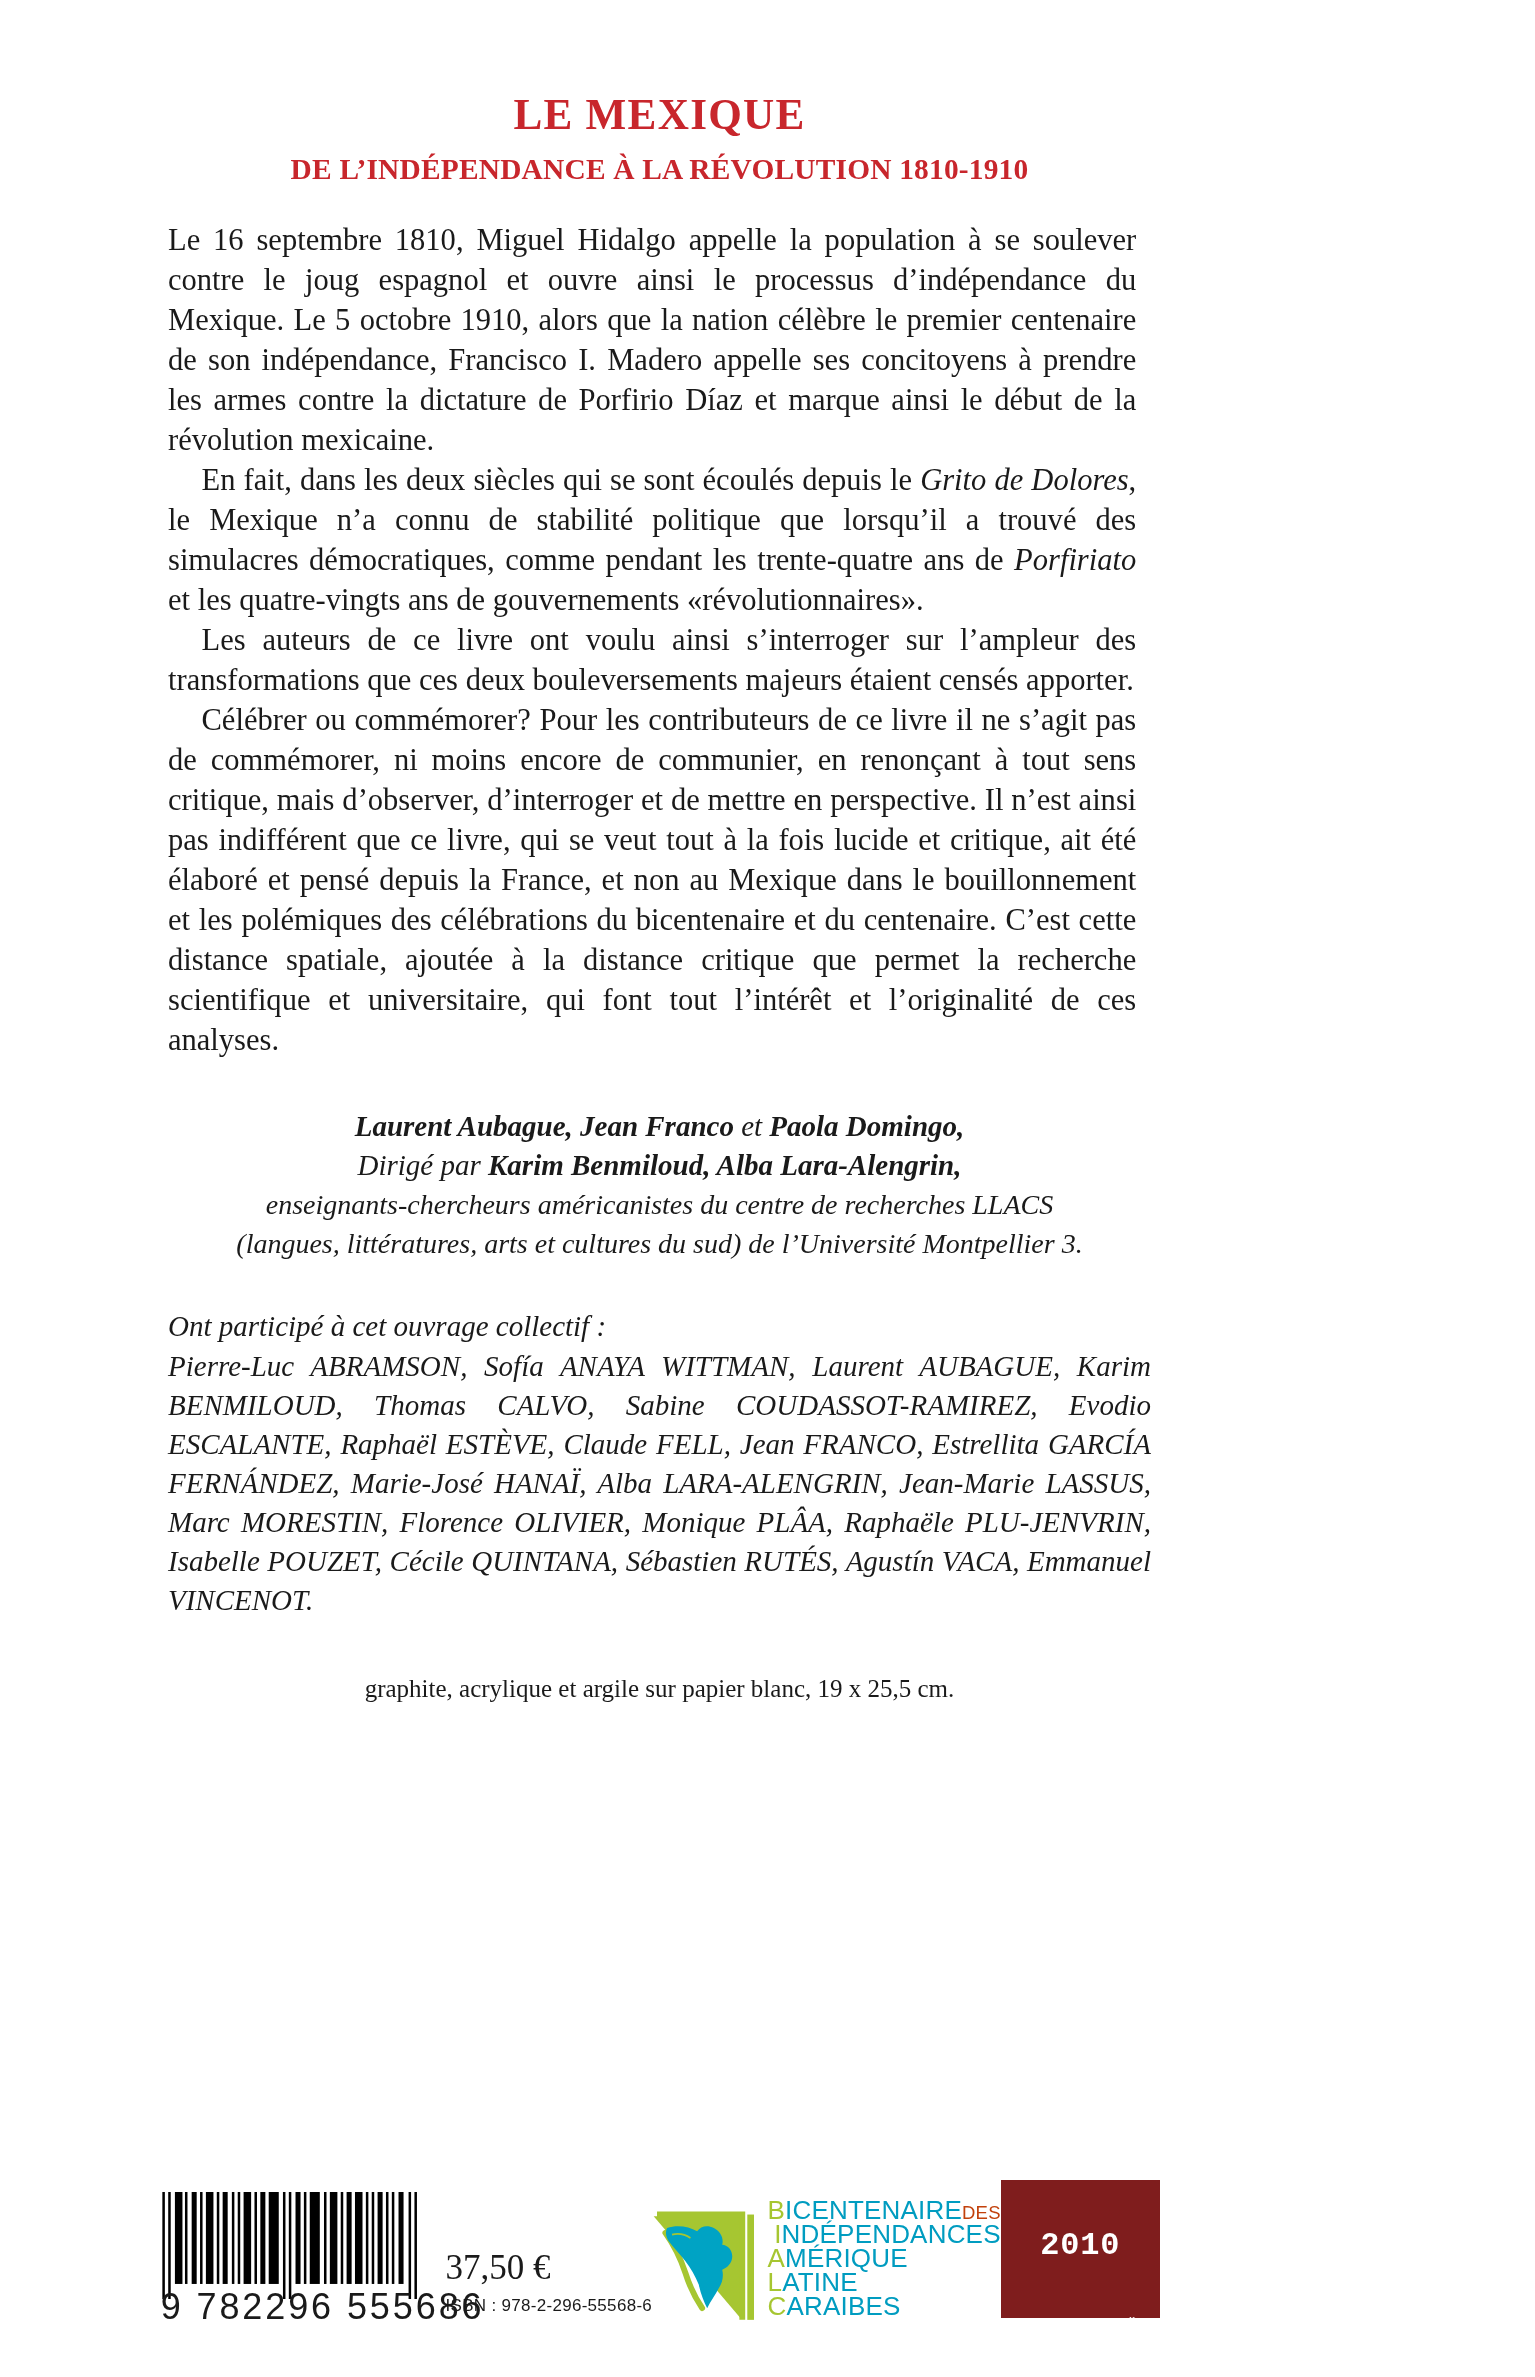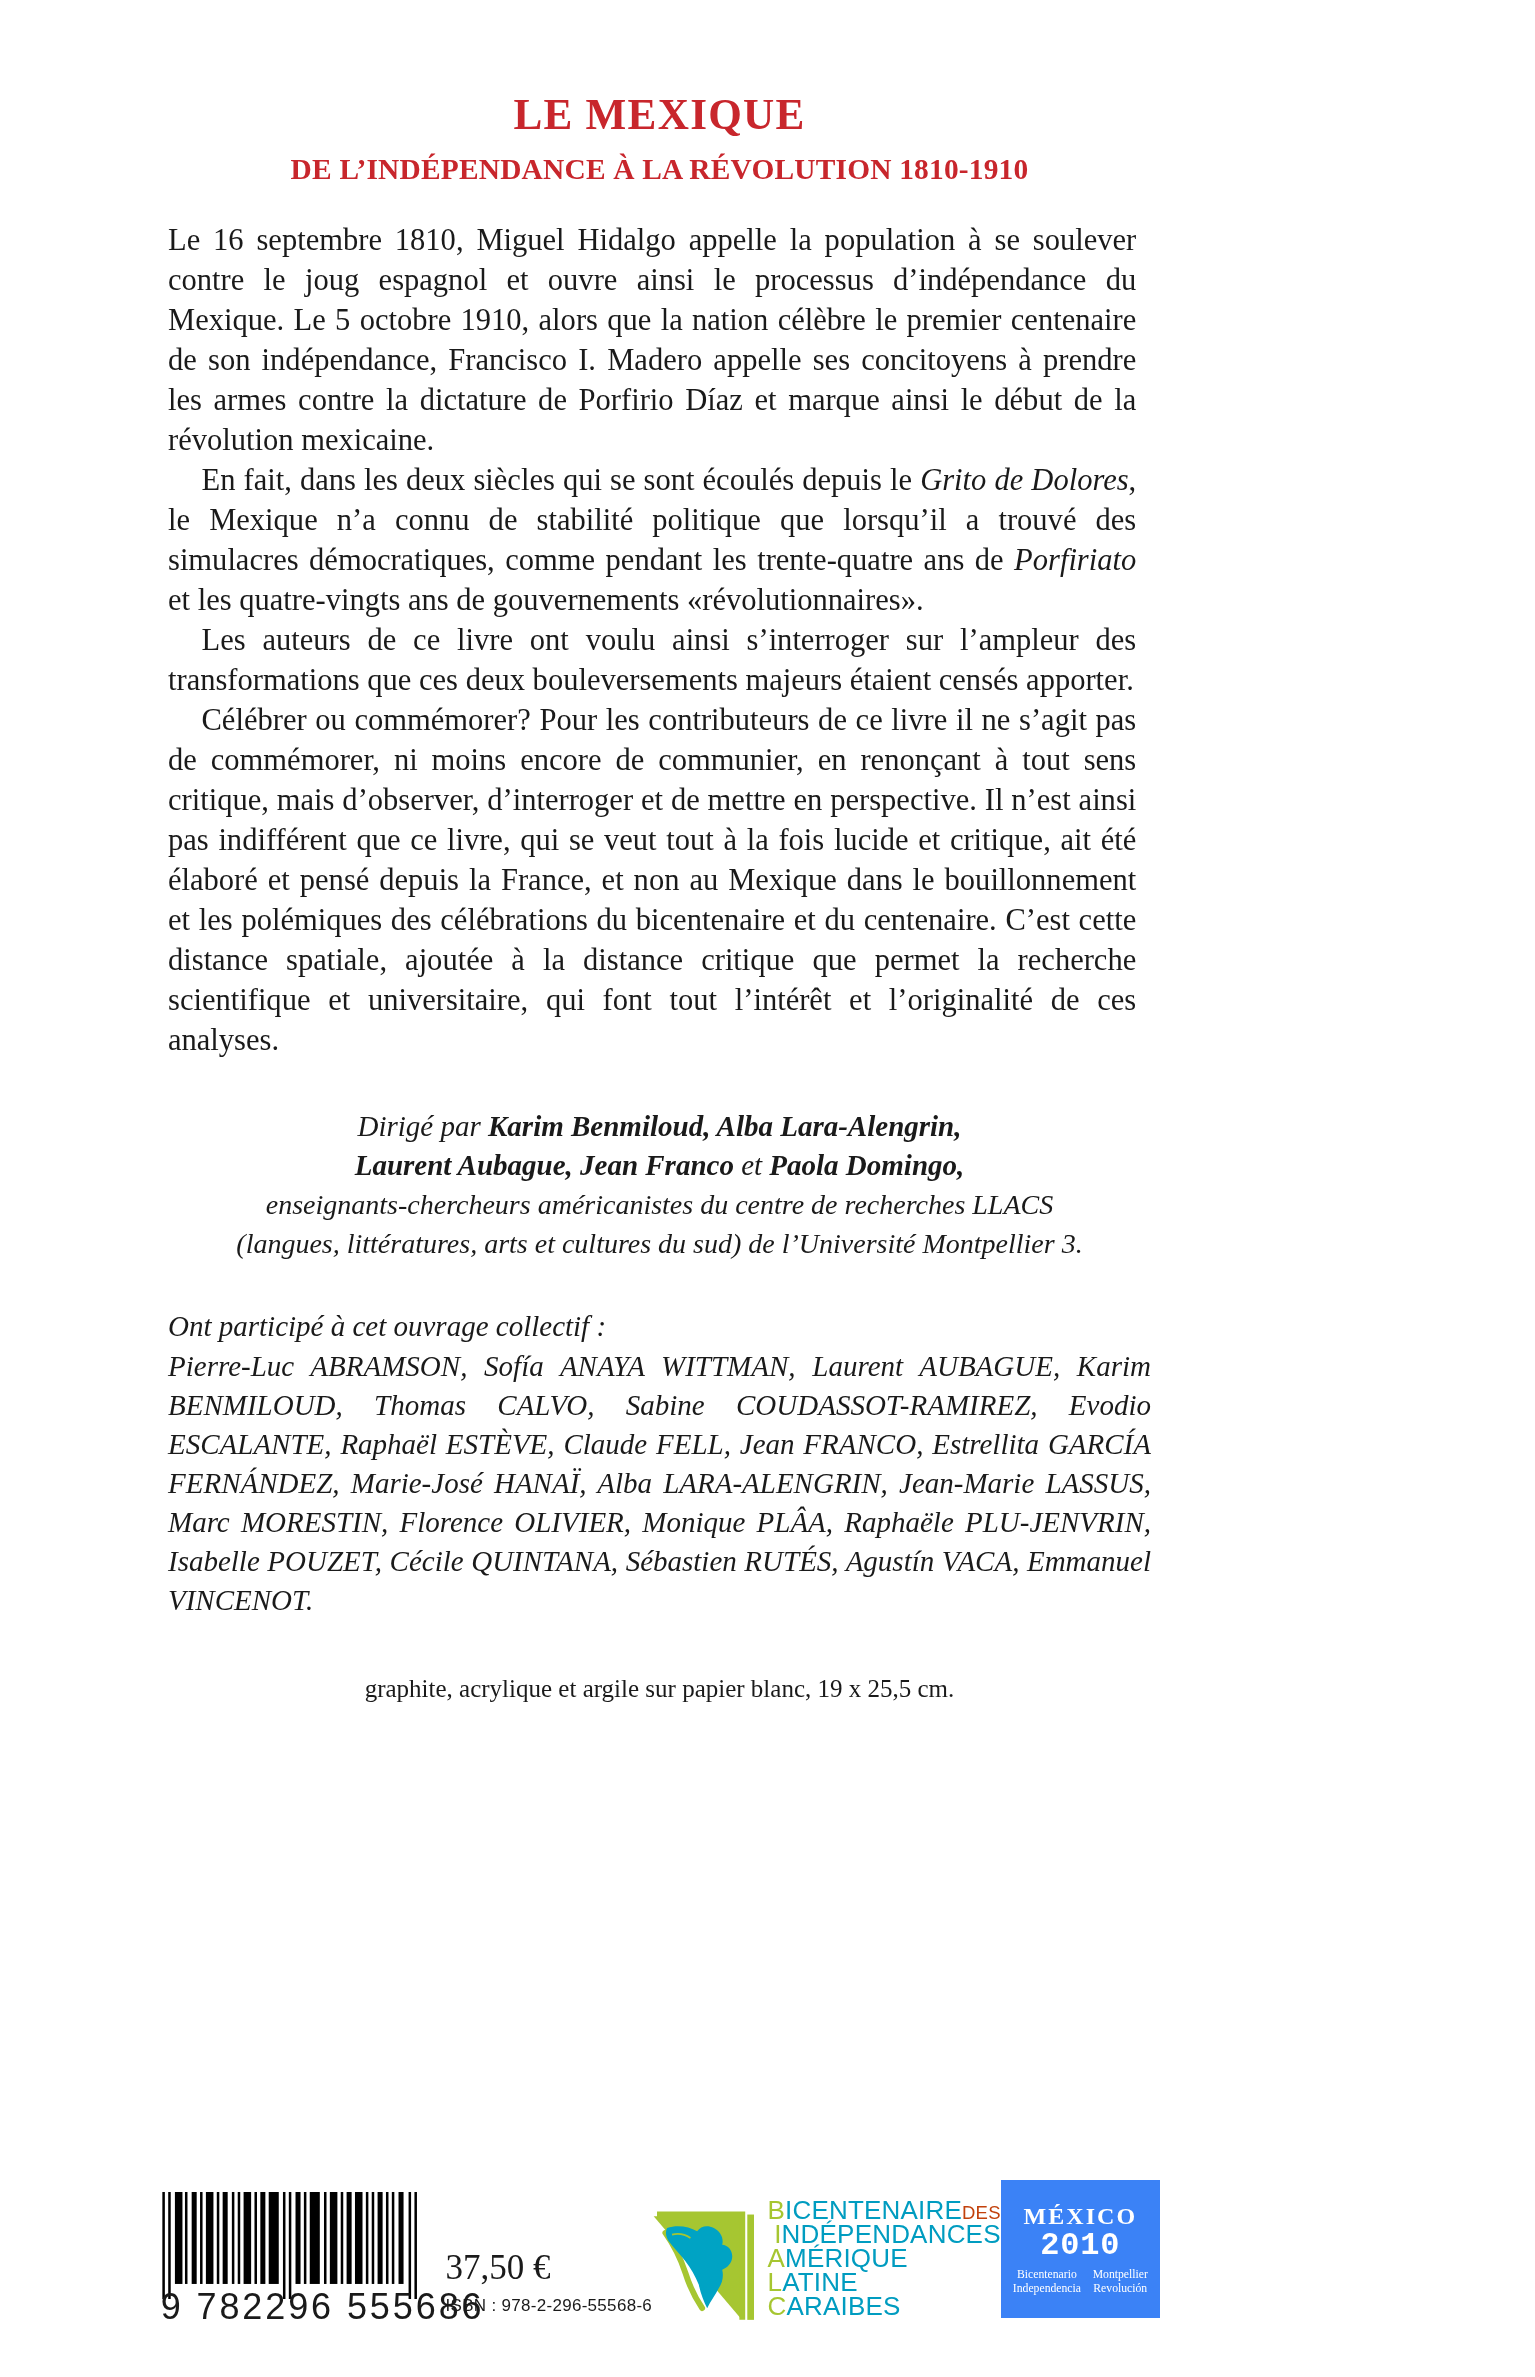--- a/index.html
+++ b/index.html
@@ -231,22 +231,22 @@
   </div>
 
   <div class="body-text" id="body-host">
       <p><span>Le 16 septembre 1810, Miguel Hidalgo appelle la population à se soulever contre le joug espagnol et ouvre ainsi le processus d’indépendance du Mexique. Le 5 octobre 1910, alors que la nation célèbre le premier centenaire de son indépendance, Francisco I. Madero appelle ses concitoyens à prendre les armes contre la dictature de Porfirio Díaz et marque ainsi le début de la révolution mexicaine.</span></p>
       <p class="indent"><span>En fait, dans les deux siècles qui se sont écoulés depuis le </span><em>Grito de Dolores</em><span>, le Mexique n’a connu de stabilité politique que lorsqu’il a trouvé des simulacres démocratiques, comme pendant les trente-quatre ans de </span><em>Porfiriato</em><span> et les quatre-vingts ans de gouvernements «révolutionnaires».</span></p>
       <p class="indent"><span>Les auteurs de ce livre ont voulu ainsi s’interroger sur l’ampleur des transformations que ces deux bouleversements majeurs étaient censés apporter.</span></p>
       <p class="indent"><span>Célébrer ou  commémorer? Pour les contributeurs de ce livre il ne s’agit pas de commémorer, ni moins encore de communier, en renonçant à tout sens critique, mais d’observer, d’interroger et de mettre en perspective. Il n’est ainsi pas indifférent que ce livre, qui se veut tout à la fois lucide et critique, ait été élaboré et pensé depuis la France, et non au Mexique dans le bouillonnement et les polémiques des célébrations du bicentenaire et du centenaire. C’est cette distance spatiale, ajoutée à la distance critique que permet la recherche scientifique et universitaire, qui font tout l’intérêt et l’originalité de ces analyses.</span></p>
     </div>
 
   <div class="editors">
+    <div><b>Laurent Aubague, Jean Franco</b><span> et </span><b>Paola Domingo,</b></div>
     <div><span>Dirigé par </span><b>Karim Benmiloud, Alba Lara-Alengrin,</b></div>
-    <div><b>Laurent Aubague, Jean Franco</b><span> et </span><b>Paola Domingo,</b></div>
     <div class="line-sm">enseignants-chercheurs américanistes du centre de recherches LLACS</div>
     <div class="line-sm">(langues, littératures, arts et cultures du sud) de l’Université Montpellier 3.</div>
   </div>
 
   <div class="contributors">
     <p class="intro">Ont participé à cet ouvrage collectif :</p>
     <p class="names">Pierre-Luc ABRAMSON, Sofía ANAYA WITTMAN, Laurent AUBAGUE, Karim BENMILOUD, Thomas CALVO, Sabine COUDASSOT-RAMIREZ, Evodio ESCALANTE, Raphaël ESTÈVE, Claude FELL, Jean FRANCO, Estrellita GARCÍA FERNÁNDEZ, Marie-José HANAÏ, Alba LARA-ALENGRIN, Jean-Marie LASSUS, Marc MORESTIN, Florence OLIVIER, Monique PLÂA, Raphaële PLU-JENVRIN, Isabelle POUZET, Cécile QUINTANA, Sébastien RUTÉS, Agustín VACA, Emmanuel VINCENOT.</p>
   </div>
 
   <div class="illus-credit">
@@ -316,21 +316,21 @@
       </svg>
       <div class="bicent-text">
         <span class="ln" style="color: rgb(0, 156, 192);"><span class="cap" style="color: rgb(166, 198, 49);">B</span><span>ICENTENAIRE</span><span class="small" style="color: #c2410c;">DES</span></span>
         <span class="ln" style="color: rgb(0, 156, 192); text-align: right;"><span class="cap" style="color: rgb(166, 198, 49);">I</span><span>NDÉPENDANCES</span></span>
         <span class="ln" style="color: rgb(0, 156, 192);"><span class="cap" style="color: rgb(166, 198, 49);">A</span><span>MÉRIQUE</span></span>
         <span class="ln" style="color: rgb(0, 156, 192);"><span class="cap" style="color: rgb(166, 198, 49);">L</span><span>ATINE</span></span>
         <span class="ln" style="color: rgb(0, 156, 192);"><span class="cap" style="color: rgb(166, 198, 49);">C</span><span>ARAIBES</span></span>
       </div>
     </div>
 
-    <div class="mx-logo" style="background: #3b82f6;">
+    <div class="mx-logo" style="background: #7f1d1d; gap: 48px;">
       <div class="mx-top">MÉXICO</div>
       <div class="mx-year">2010</div>
       <div class="mx-sub">
         <div>
           <span>Bicentenario</span><br>
           <span>Independencia</span>
         </div>
         <div>
           <span>Montpellier</span><br>
           <span>Revolución</span>

